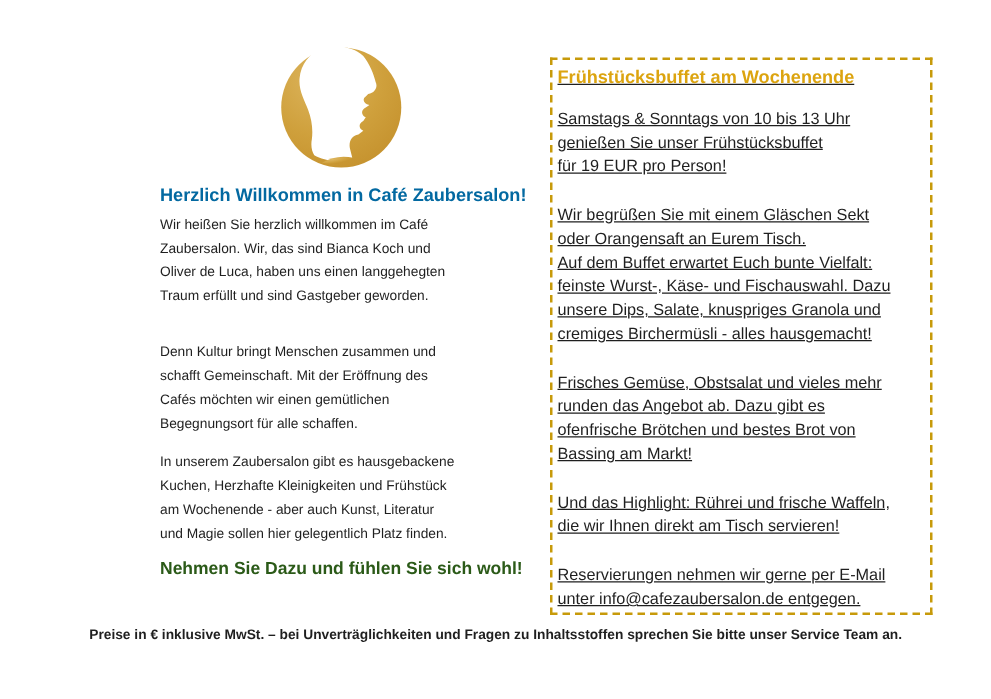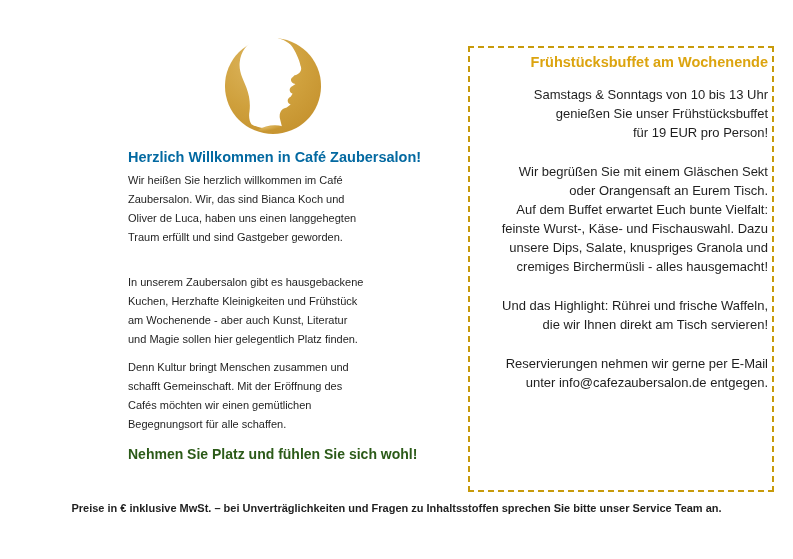--- a/index.html
+++ b/index.html
@@ -40,28 +40,29 @@
   .para.gap-last { margin-bottom: 12px; }
   .closing {
     margin: 0;
     font-size: 14px;
     font-weight: bold;
     color: #2B5A18;
     white-space: nowrap;
   }
   .buffet-box {
     position: absolute;
-    left: 468px;
+    left: 440px;
     top: 46px;
     width: 306px;
     height: 446px;
     box-sizing: border-box;
     border: 2px dashed #C79A0A;
-    text-align: right;
+    text-align: left;
     padding: 6px 4px;
+    text-decoration: underline;
   }
   .buffet-title {
     margin: 0 0 15px 0;
     font-size: 14.5px;
     font-weight: bold;
     color: #DCA40F;
     white-space: nowrap;
   }
   .buffet-para {
     margin: 0 0 20px 0;
@@ -118,43 +119,47 @@
         <path fill="url(#goldgrad)" transform="rotate(-9 47 93)" d="M34,93 Q47,88 60,93 Q47,98 34,93 Z"></path>
       </svg>
     </div>
 
     <h1 class="heading">Herzlich Willkommen in Café Zaubersalon!</h1>
 
     <p class="para gap-after-large">Wir heißen Sie herzlich willkommen im Café
 Zaubersalon. Wir, das sind Bianca Koch und
 Oliver de Luca, haben uns einen langgehegten
 Traum erfüllt und sind Gastgeber geworden.</p>
+    <p class="para gap-last">Denn Kultur bringt Menschen zusammen und
+schafft Gemeinschaft. Mit der Eröffnung des
+Cafés möchten wir einen gemütlichen
+Begegnungsort für alle schaffen.</p>
     <p class="para">In unserem Zaubersalon gibt es hausgebackene
 Kuchen, Herzhafte Kleinigkeiten und Frühstück
 am Wochenende - aber auch Kunst, Literatur
 und Magie sollen hier gelegentlich Platz finden.</p>
-    <p class="para gap-last">Denn Kultur bringt Menschen zusammen und
-schafft Gemeinschaft. Mit der Eröffnung des
-Cafés möchten wir einen gemütlichen
-Begegnungsort für alle schaffen.</p>
 
-    <p class="closing">Nehmen Sie Platz und fühlen Sie sich wohl!</p>
+    <p class="closing">Nehmen Sie Dazu und fühlen Sie sich wohl!</p>
   </div>
 
   <div class="buffet-box">
     <h2 class="buffet-title">Frühstücksbuffet am Wochenende</h2>
     <p class="buffet-para">Samstags &amp; Sonntags von 10 bis 13 Uhr
 genießen Sie unser Frühstücksbuffet
 für 19 EUR pro Person!</p>
     <p class="buffet-para">Wir begrüßen Sie mit einem Gläschen Sekt
 oder Orangensaft an Eurem Tisch.
 Auf dem Buffet erwartet Euch bunte Vielfalt:
 feinste Wurst-, Käse- und Fischauswahl. Dazu
 unsere Dips, Salate, knuspriges Granola und
 cremiges Birchermüsli - alles hausgemacht!</p>
+    <p class="buffet-para">Frisches Gemüse, Obstsalat und vieles mehr
+runden das Angebot ab. Dazu gibt es
+ofenfrische Brötchen und bestes Brot von
+Bassing am Markt!</p>
     <p class="buffet-para">Und das Highlight: Rührei und frische Waffeln,
 die wir Ihnen direkt am Tisch servieren!</p>
     <p class="buffet-para">Reservierungen nehmen wir gerne per E-Mail
 unter info@cafezaubersalon.de entgegen.</p>
   </div>
 
   <div class="footer">Preise in € inklusive MwSt. – bei Unverträglichkeiten und Fragen zu Inhaltsstoffen sprechen Sie bitte unser Service Team an.</div>
 
 </div>
 

